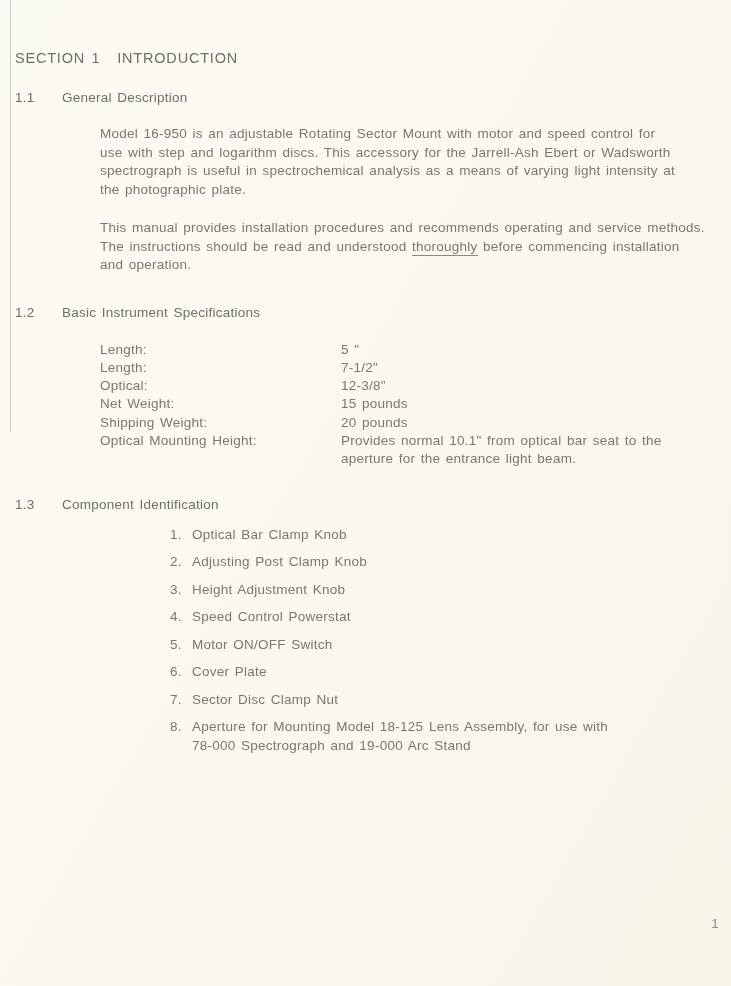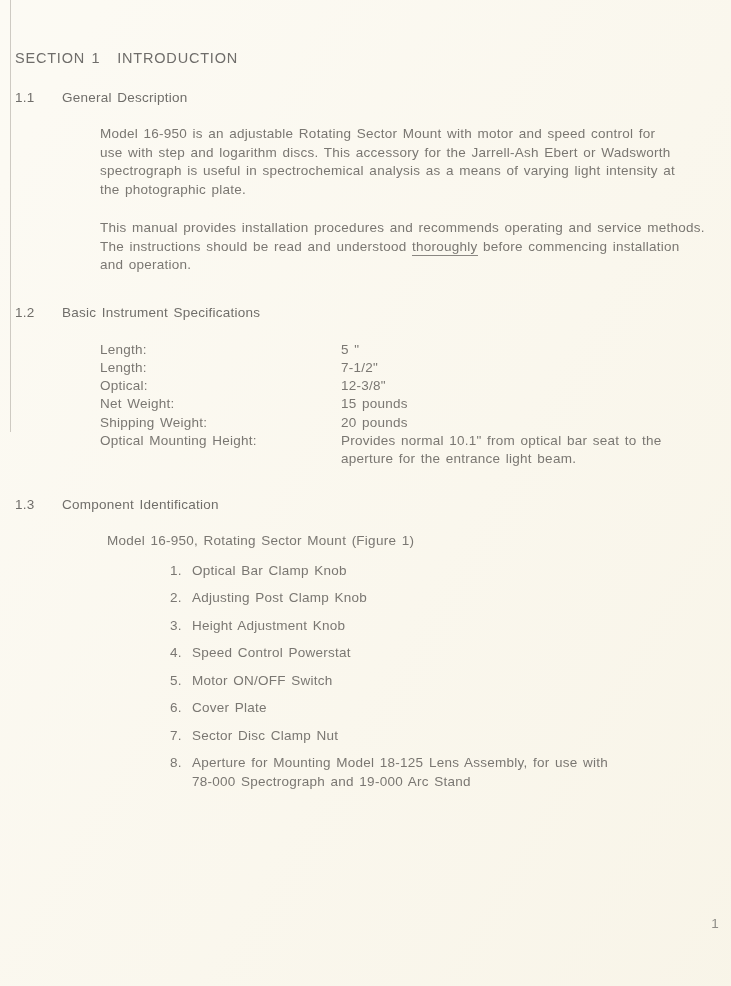--- a/index.html
+++ b/index.html
@@ -110,21 +110,20 @@
         <span class="value">Provides normal 10.1" from optical bar seat to the
 aperture for the entrance light beam.</span>
       </div>
     </div>
 
     <div class="sec-head h13">
       <span class="num">1.3</span>
       <span>Component Identification</span>
     </div>
 
-    <div class="subhead">Model 16-950, Rotating Sector Mount  (Figure 1)</div>
 
     <div class="comp-list">
       <div class="comp-item">
         <span class="num">1.</span>
         <span class="txt">Optical Bar Clamp Knob</span>
       </div>
       <div class="comp-item">
         <span class="num">2.</span>
         <span class="txt">Adjusting Post Clamp Knob</span>
       </div>

